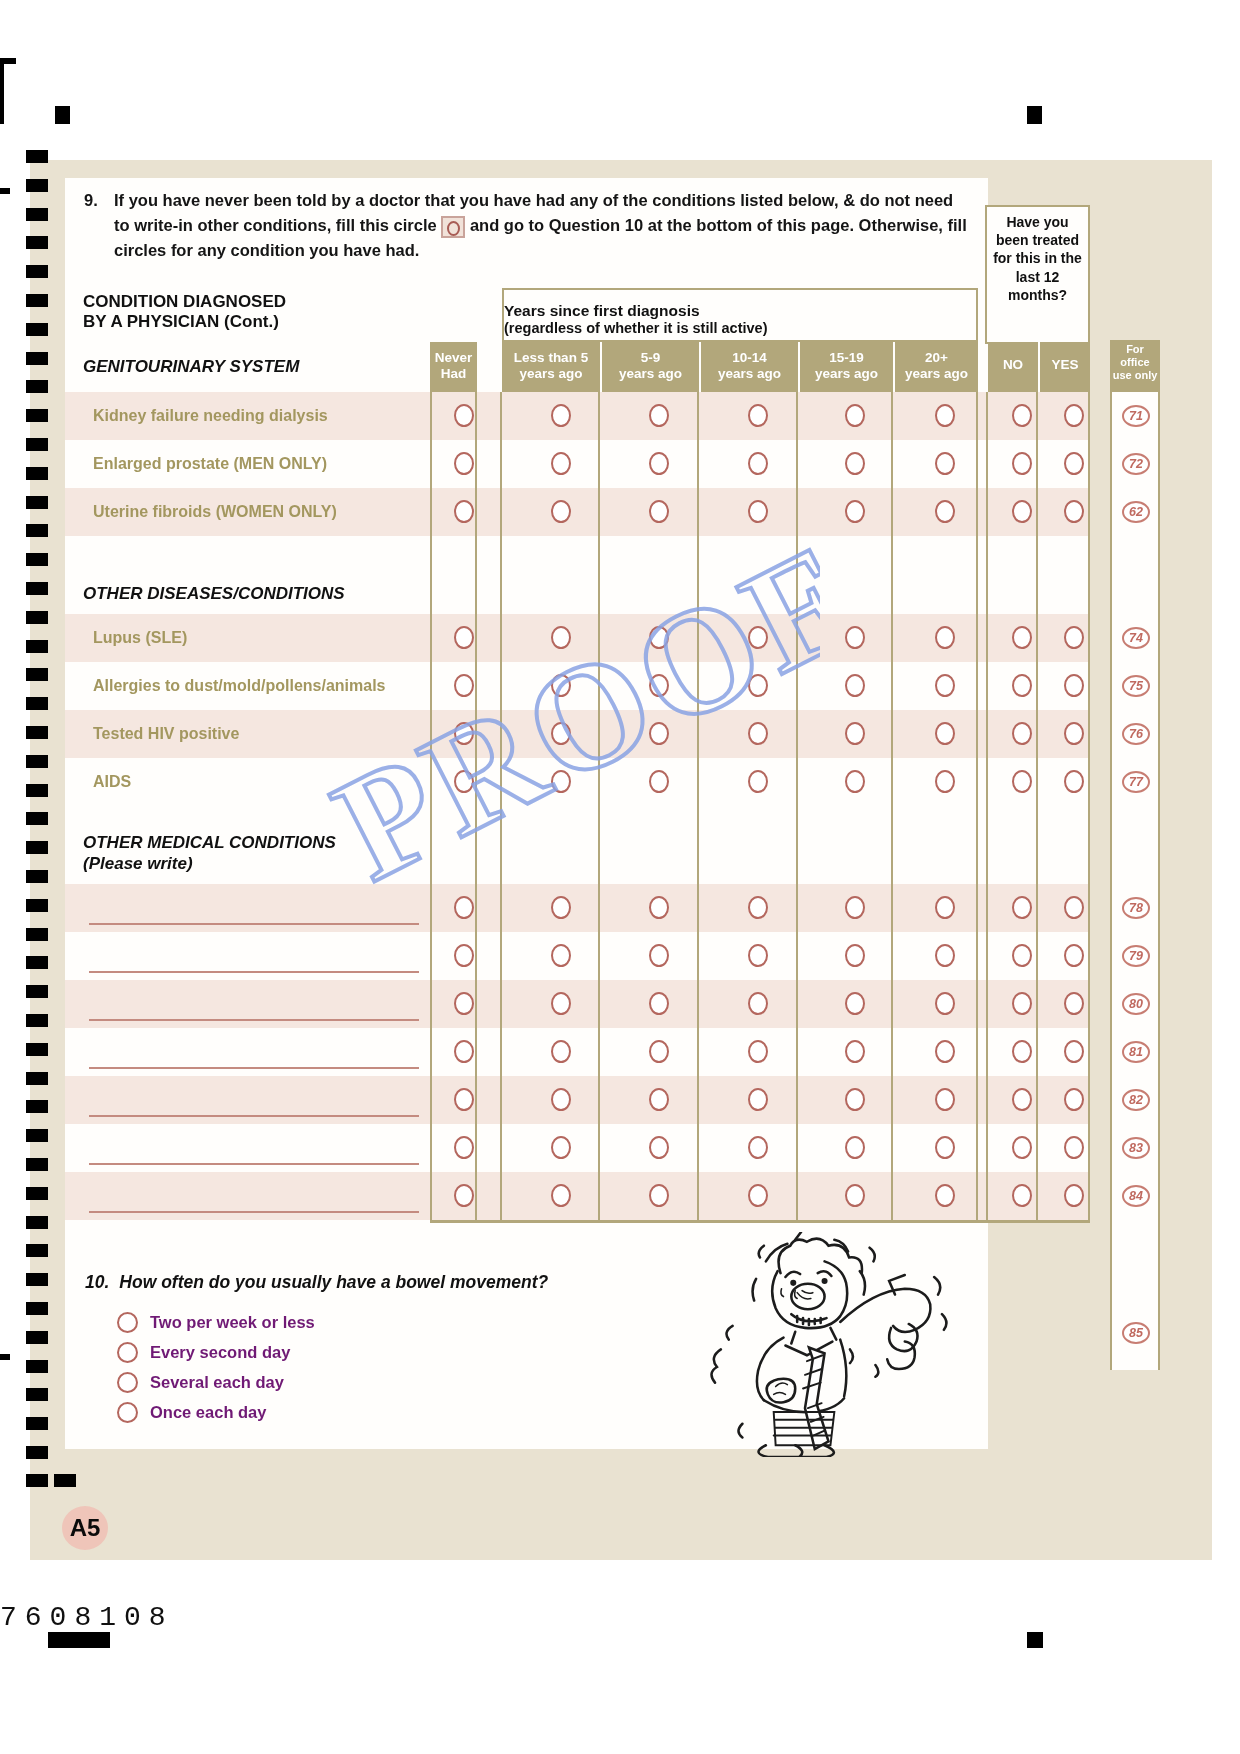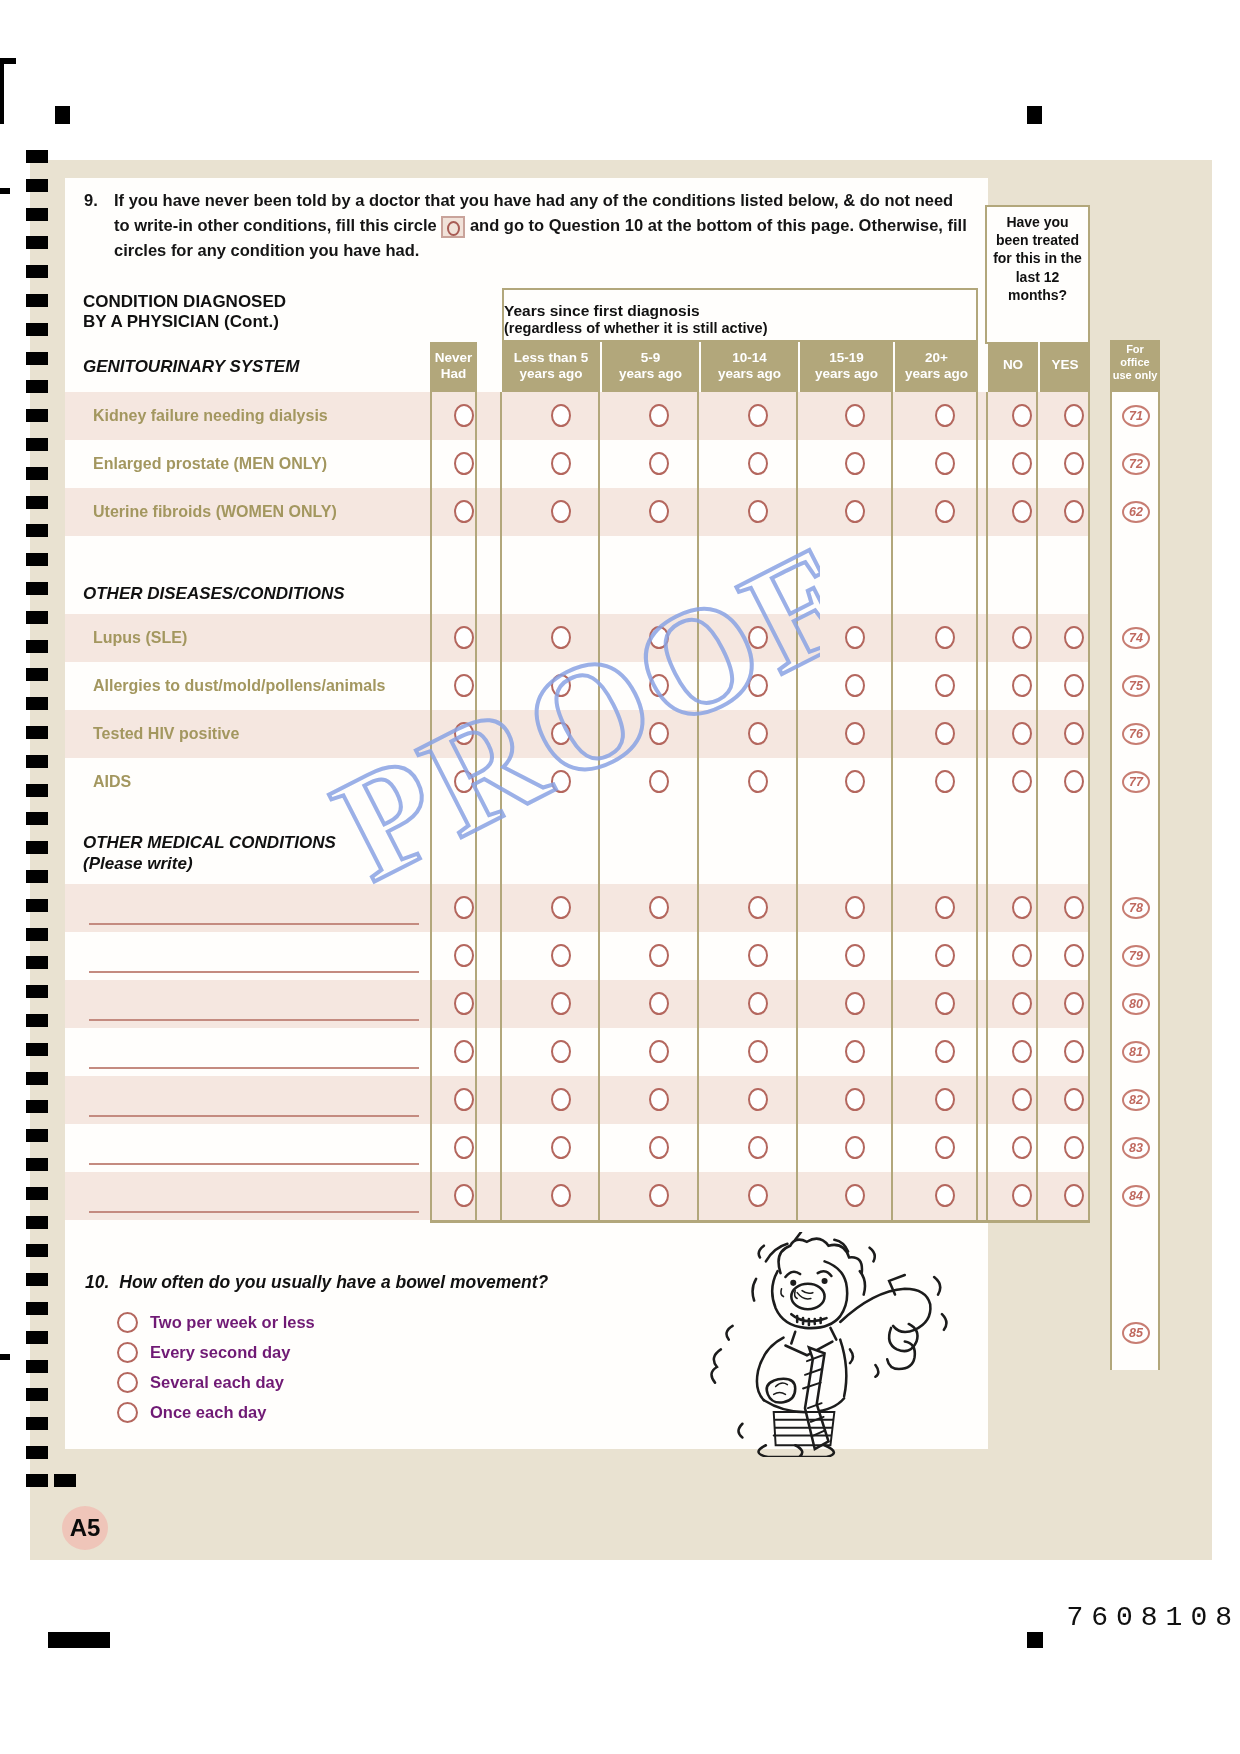--- a/index.html
+++ b/index.html
@@ -60,21 +60,21 @@
   .q10 .qtitle{display:flex;gap:10px;font-size:17.5px;font-weight:800;font-style:italic;color:#111;}
   .q10-opts{margin-top:14px;margin-left:32px;}
   .q10-opt{display:flex;align-items:center;gap:12px;height:30px;}
   .q10-circ{width:21px;height:21px;border:2px solid #b4675e;border-radius:50%;background:#fff;box-sizing:border-box;flex:0 0 21px;}
   .q10-lab{font-size:16.5px;font-weight:700;color:#701a75;}
   
   .wm{left:260px;top:540px;width:560px;height:380px;z-index:8;pointer-events:none;opacity:.85;}
   
   .badge{left:62px;top:1506px;width:46px;height:44px;background:#efc5b9;border-radius:50%;z-index:5;
       text-align:center;font-weight:900;font-size:24px;line-height:44px;color:#0b0b0b;}
-  .footer-code{left:0;top:1602px;width:1240px;text-align:right;z-index:5;
+  .footer-code{left:0;top:1602px;width:1240px;text-align:left;z-index:5;
       font-family:"Liberation Mono",monospace;font-size:28px;font-weight:500;letter-spacing:8px;color:#101010;}
   .cartoon{left:645px;top:1232px;width:320px;height:225px;z-index:6;}
 </style>
 </head>
 <body>
 
 <div class="sheet">
 
   <div class="abs page-bg"></div>
   <div class="abs main-box"></div>

